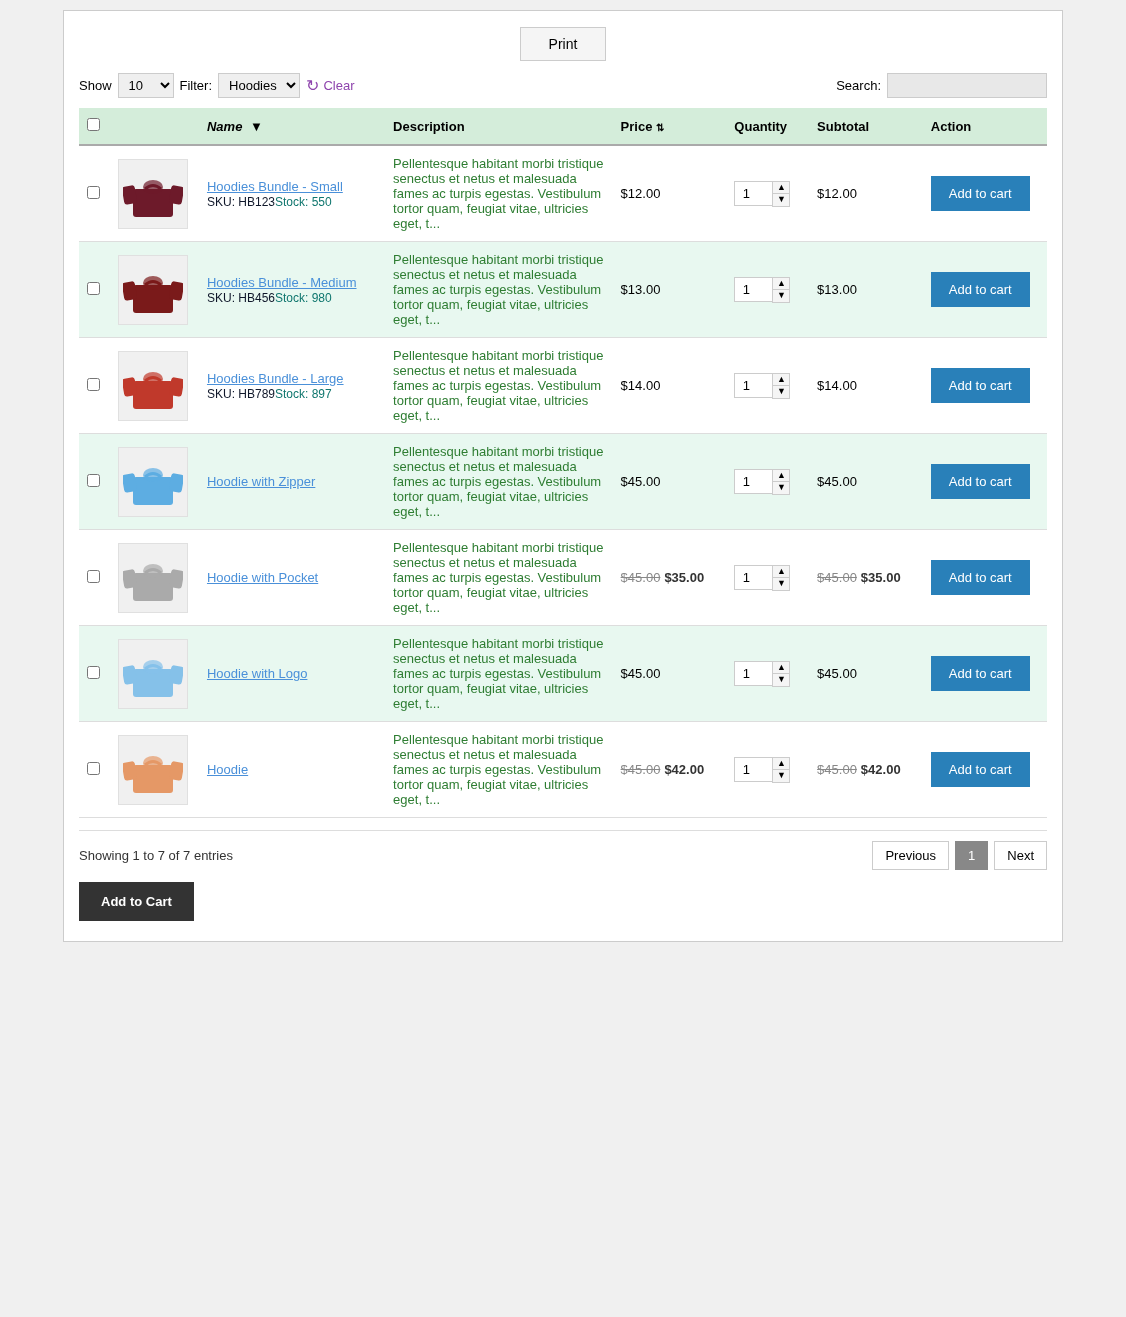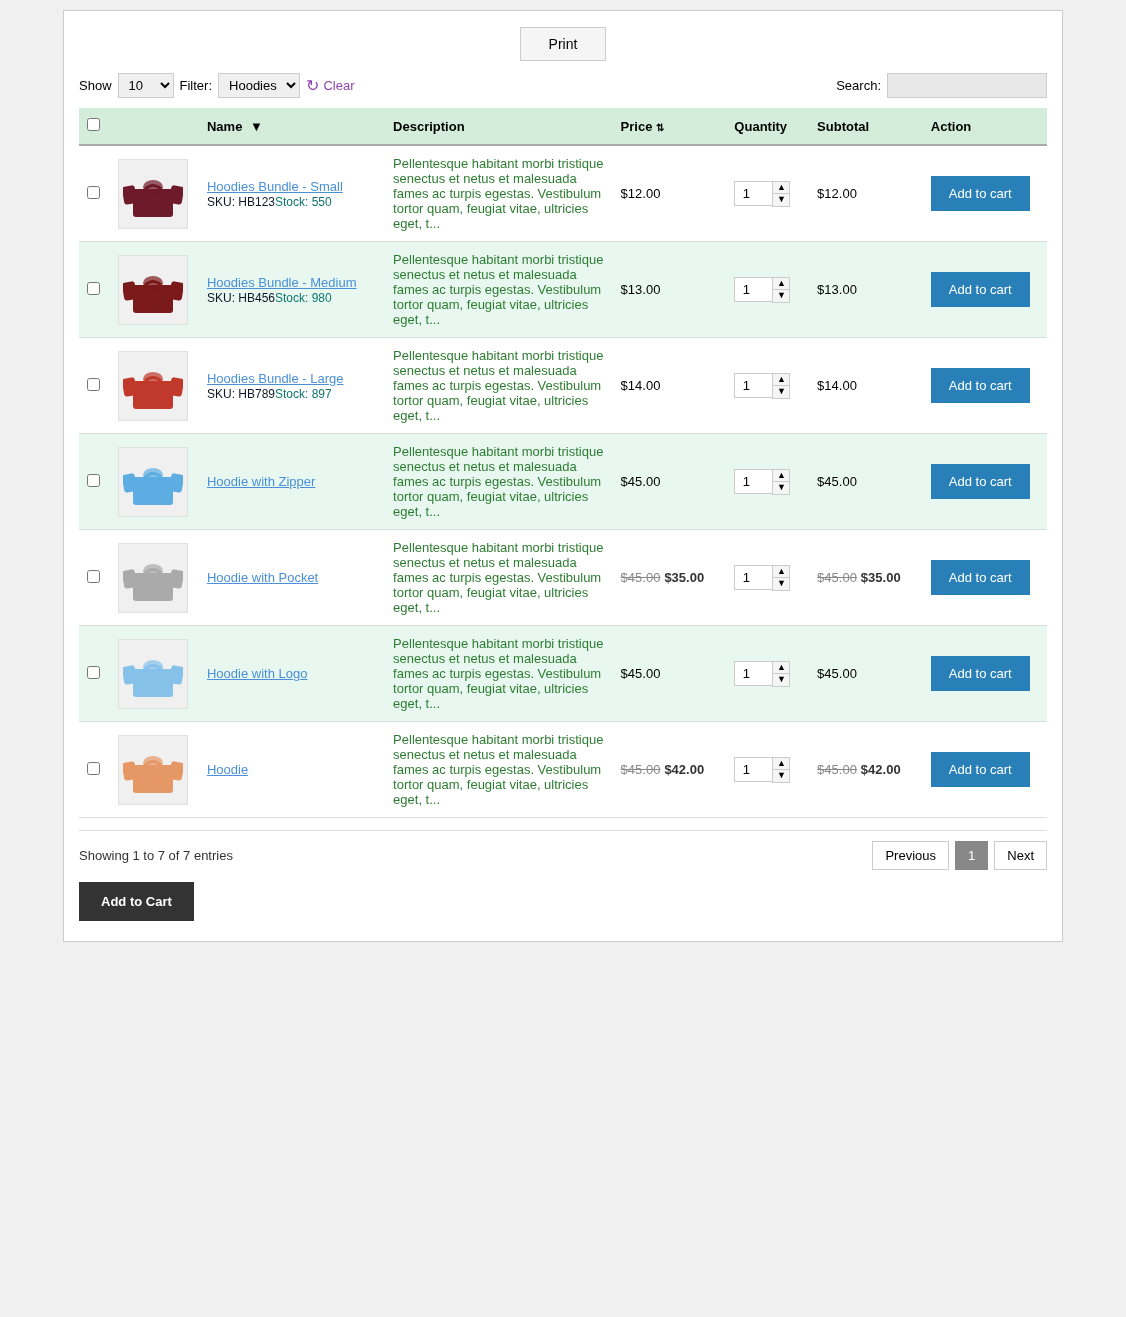--- a/index.html
+++ b/index.html
@@ -90,21 +90,21 @@
   </div>
 
   
   <table>
     <thead>
       <tr>
         <th class="cb-col">
           <input type="checkbox" style="">
         </th>
         <th class="img-col"></th>
-        <th class="name-col" style="cursor:pointer;">
+        <th class="name-col" style="cursor:pointer;font-style:italic;">
           <span>Name</span>
           <span class="sort-icon">▼</span>
         </th>
         <th class="desc-col-h">Description</th>
         <th class="price-col-h">
           Price
           <span style="font-size:10px;">⇅</span>
         </th>
         <th class="qty-col-h">Quantity</th>
         <th class="sub-col-h">Subtotal</th>

